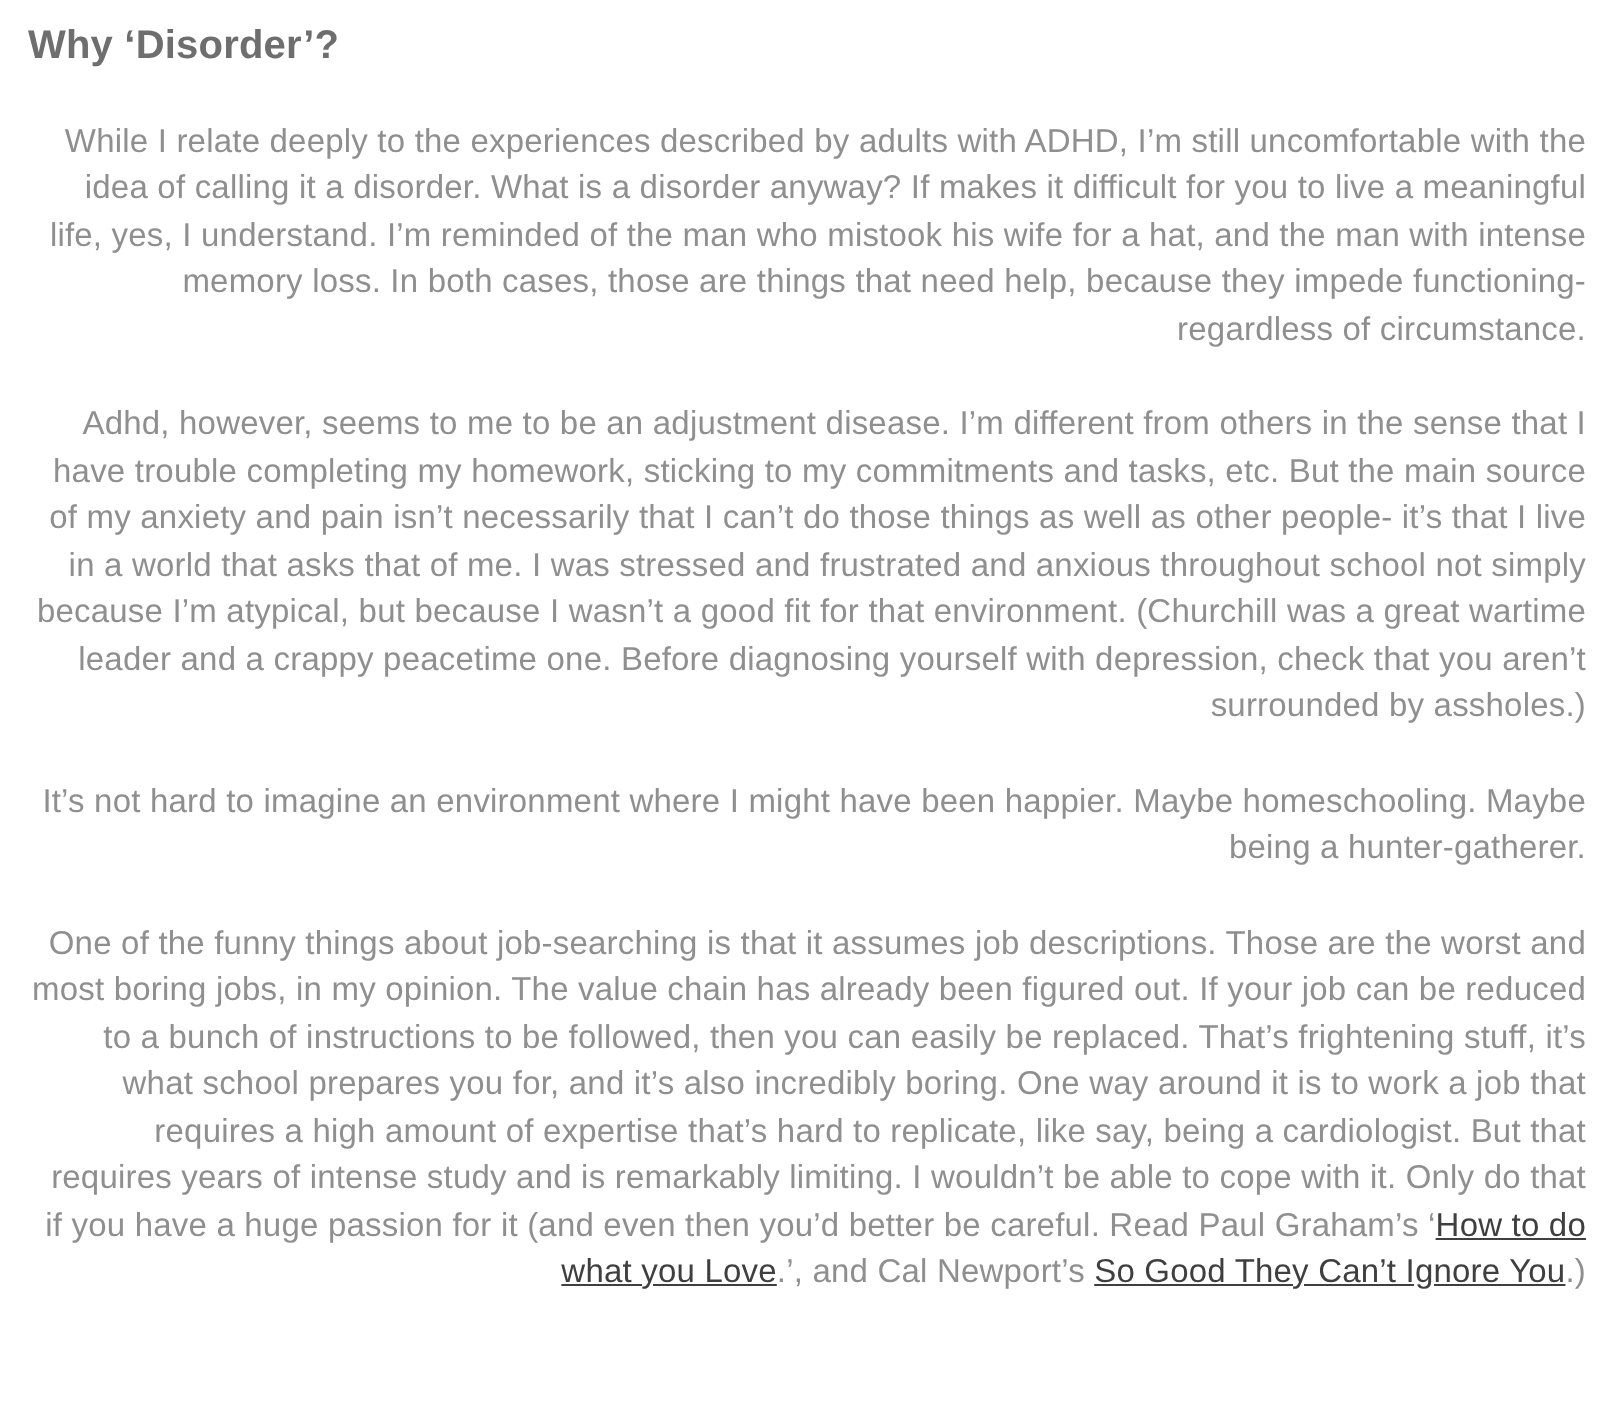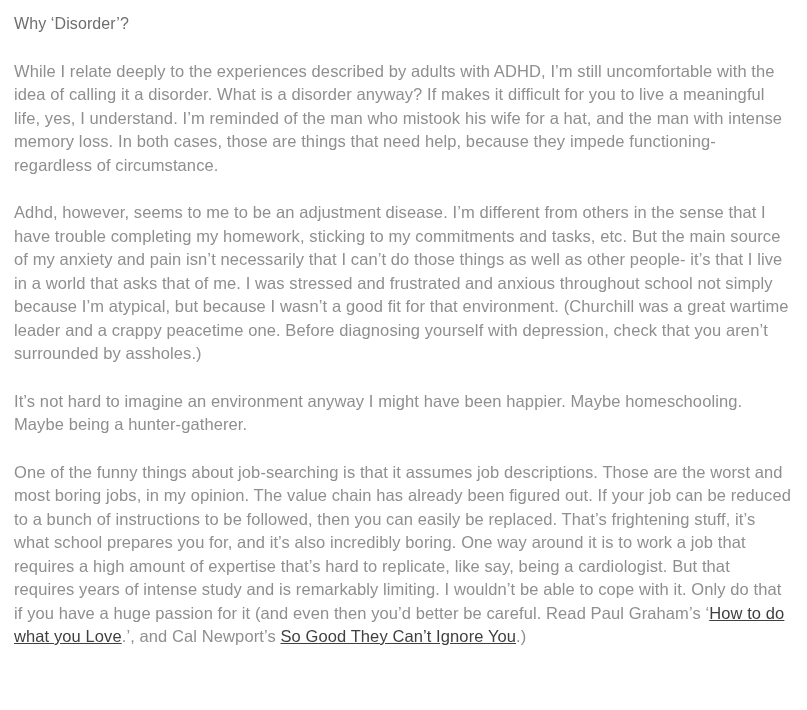--- a/index.html
+++ b/index.html
@@ -17,43 +17,44 @@
     box-sizing: border-box;
     width: 807px;
     padding: 12px 14px 0 14px;
     font-size: 16.5px;
     line-height: 23.5px;
     color: var(--body-color, #8f8f8f);
     letter-spacing: 0.1px;
   }
   .doc h4 {
     margin: 0 0 24px 0;
-    font-size: 16px;
+    font-size: 20px;
     line-height: 23.5px;
-    font-weight: normal;
+    font-weight: bold;
     color: var(--heading-color, #6e6e6e);
   }
   .doc p {
     margin: 0 0 24px 0;
+    text-align: right;
   }
   .doc a {
     color: var(--link-color, #3f3f3f);
     text-decoration: underline;
     cursor: pointer;
   }
 </style>
 </head>
 <body style="background: rgb(255, 255, 255);">
 
 <div class="doc">
 
   <h4>Why ‘Disorder’?</h4>
 
   <p>While I relate deeply to the experiences described by adults with ADHD, I’m still uncomfortable with the idea of calling it a disorder. What is a disorder anyway? If makes it difficult for you to live a meaningful life, yes,  I understand. I’m reminded of the man who mistook his wife for a hat, and the man with intense memory loss. In both cases, those are things that need help, because they impede functioning- regardless of circumstance.</p>
 
   <p>Adhd, however, seems to me to be an adjustment disease. I’m different from others in the sense that I have trouble completing my homework, sticking to my commitments and tasks, etc. But the main source of my anxiety and pain isn’t necessarily that I can’t do those things as well as other people- it’s that I live in a world that asks that of me. I was stressed and frustrated and anxious throughout school not simply because I’m atypical, but because I wasn’t a good fit for that environment. (Churchill was a great wartime leader and a crappy peacetime one. Before diagnosing yourself with depression, check that you aren’t surrounded by assholes.)</p>
 
-  <p>It’s not hard to imagine an environment anyway I might have been happier. Maybe homeschooling. Maybe being a hunter-gatherer.</p>
+  <p>It’s not hard to imagine an environment where I might have been happier. Maybe homeschooling. Maybe being a hunter-gatherer.</p>
 
 
   <p><span>One of the funny things about job-searching is that it assumes job descriptions. Those are the worst and most boring jobs, in my opinion. The value chain has already been figured out. If your job can be reduced to a bunch of instructions to be followed, then you can easily be replaced. That’s frightening stuff, it’s what school prepares you for, and it’s also incredibly boring. One way around it is to work a job that requires a high amount of expertise that’s hard to replicate, like say, being a cardiologist. But that requires years of intense study and is remarkably limiting. I wouldn’t be able to cope with it. Only do that if you have a huge passion for it (and even then you’d better be careful. Read Paul Graham’s ‘</span><a href="#">How to do what you Love</a><span>.’, and Cal Newport’s </span><a href="#">So Good They Can’t Ignore You</a><span>.)</span></p>
 
 </div>
 
 </body></html>

